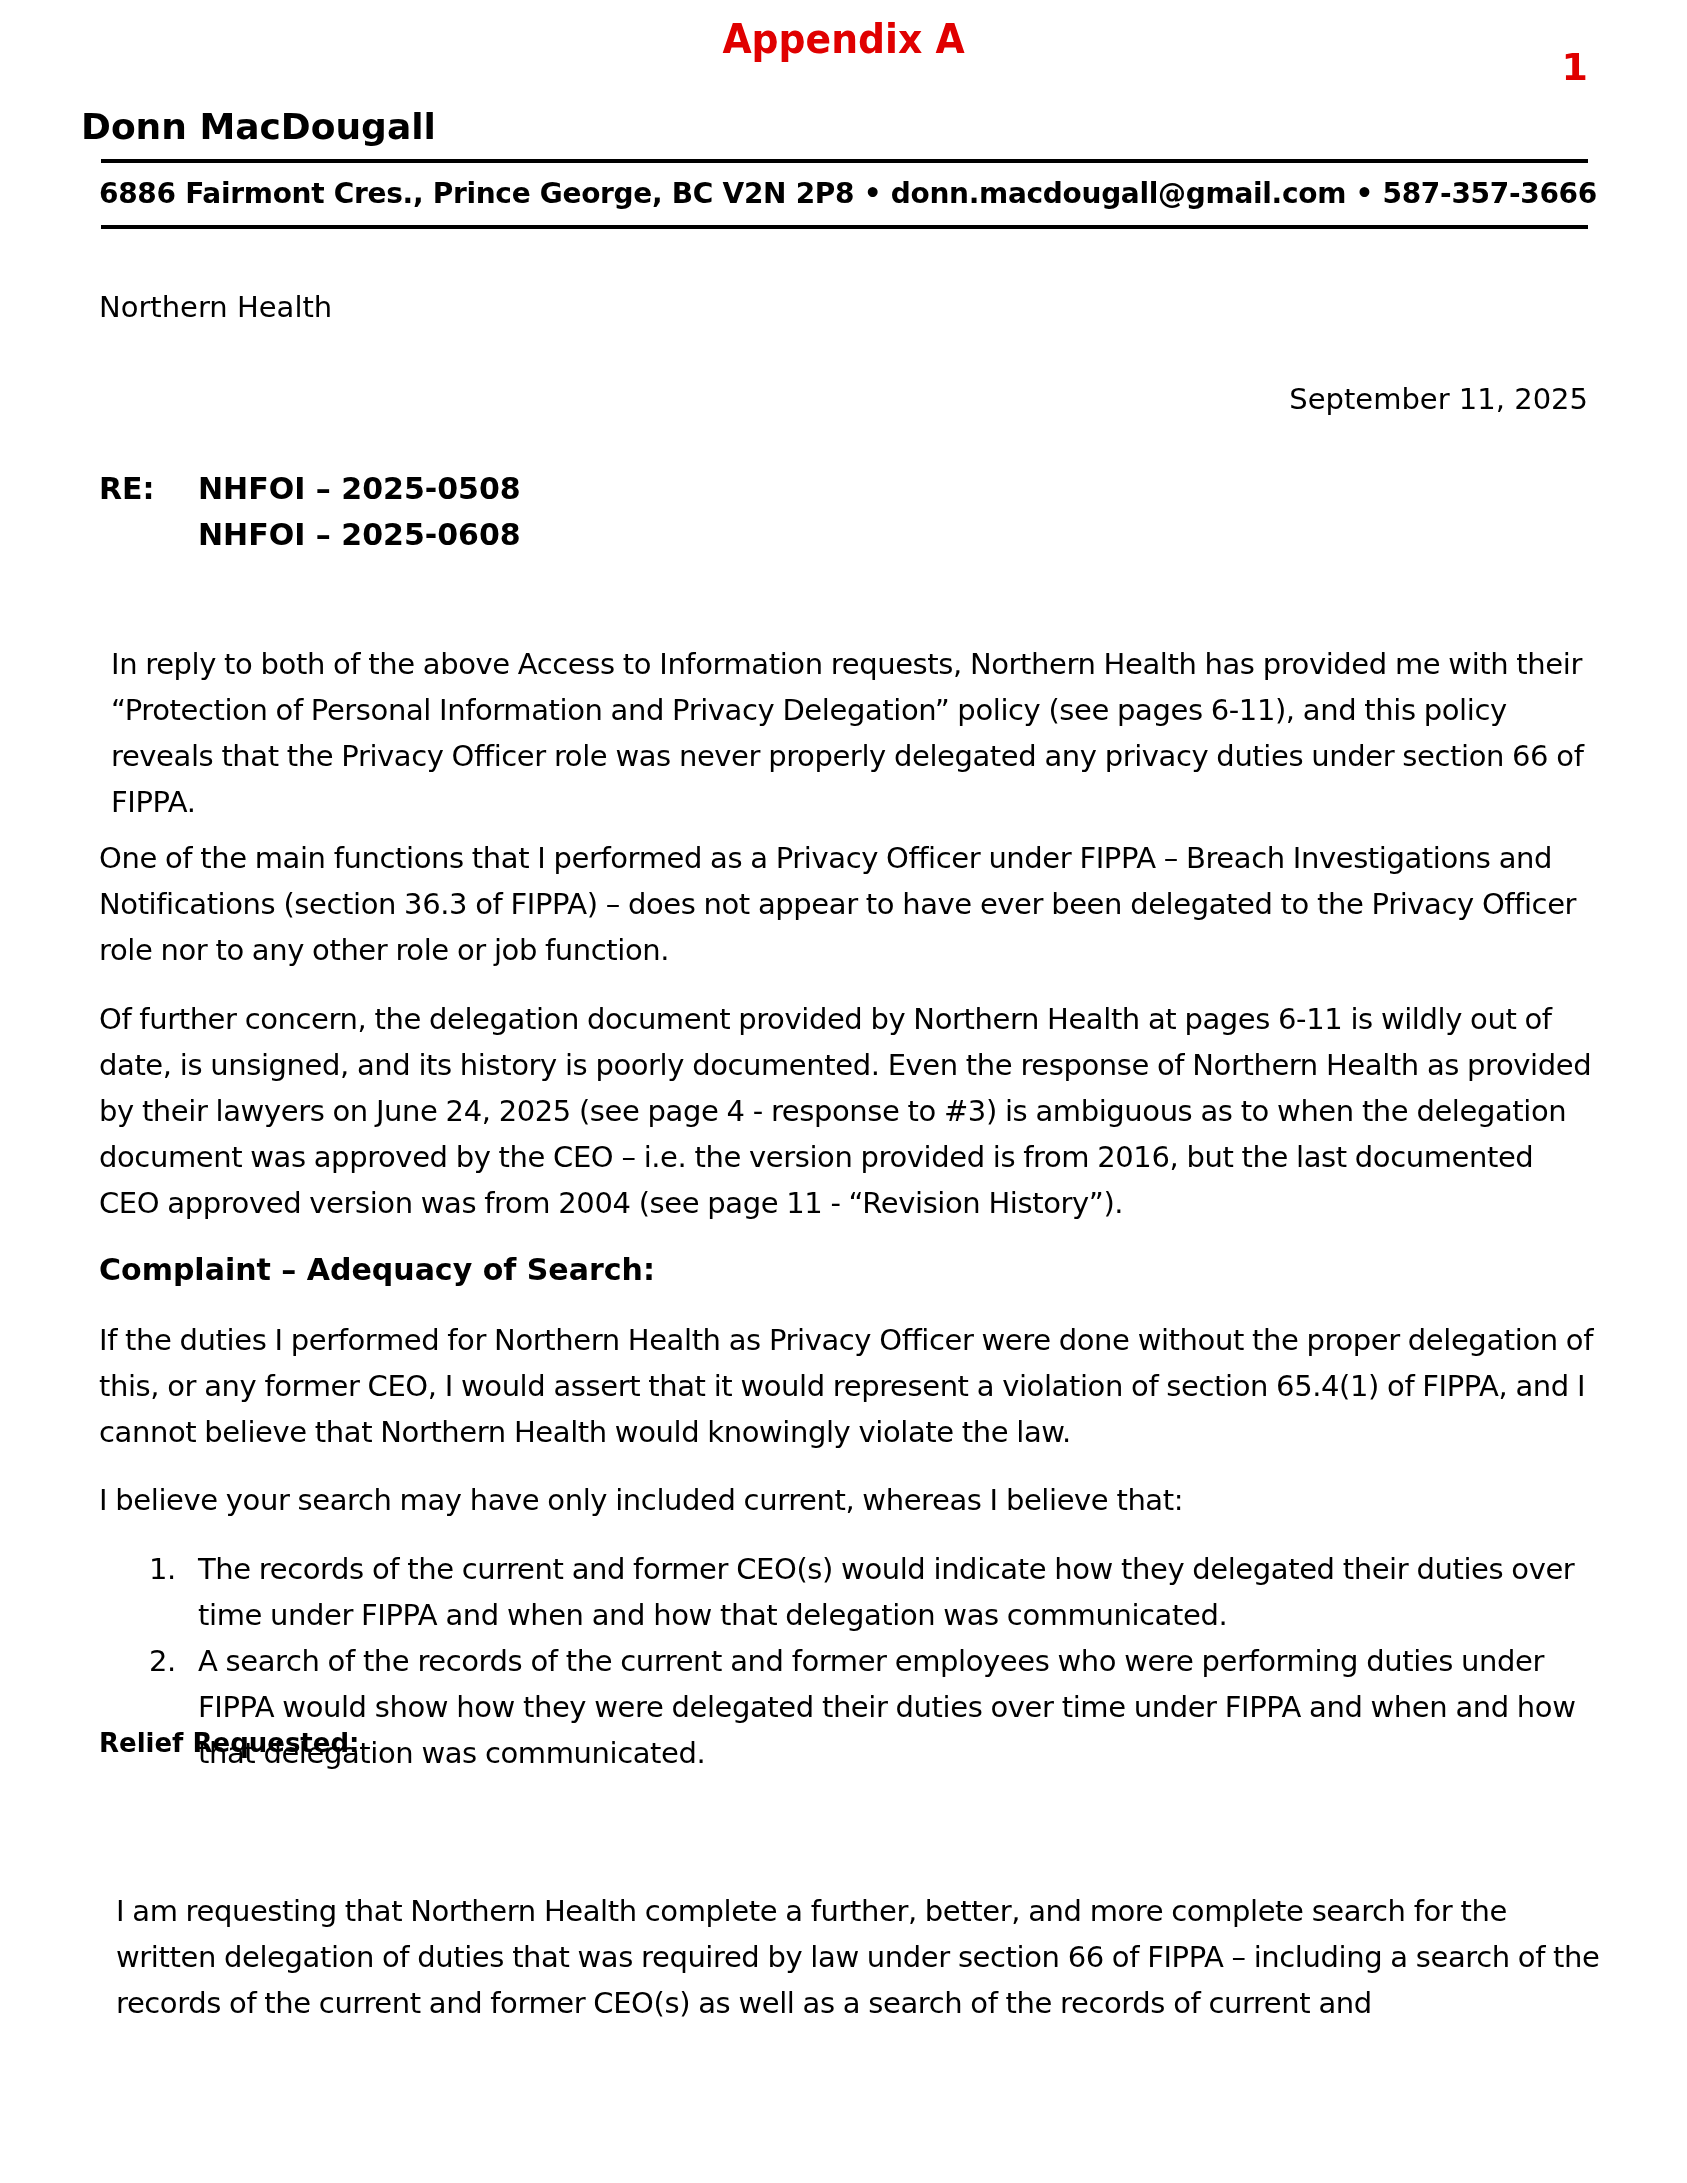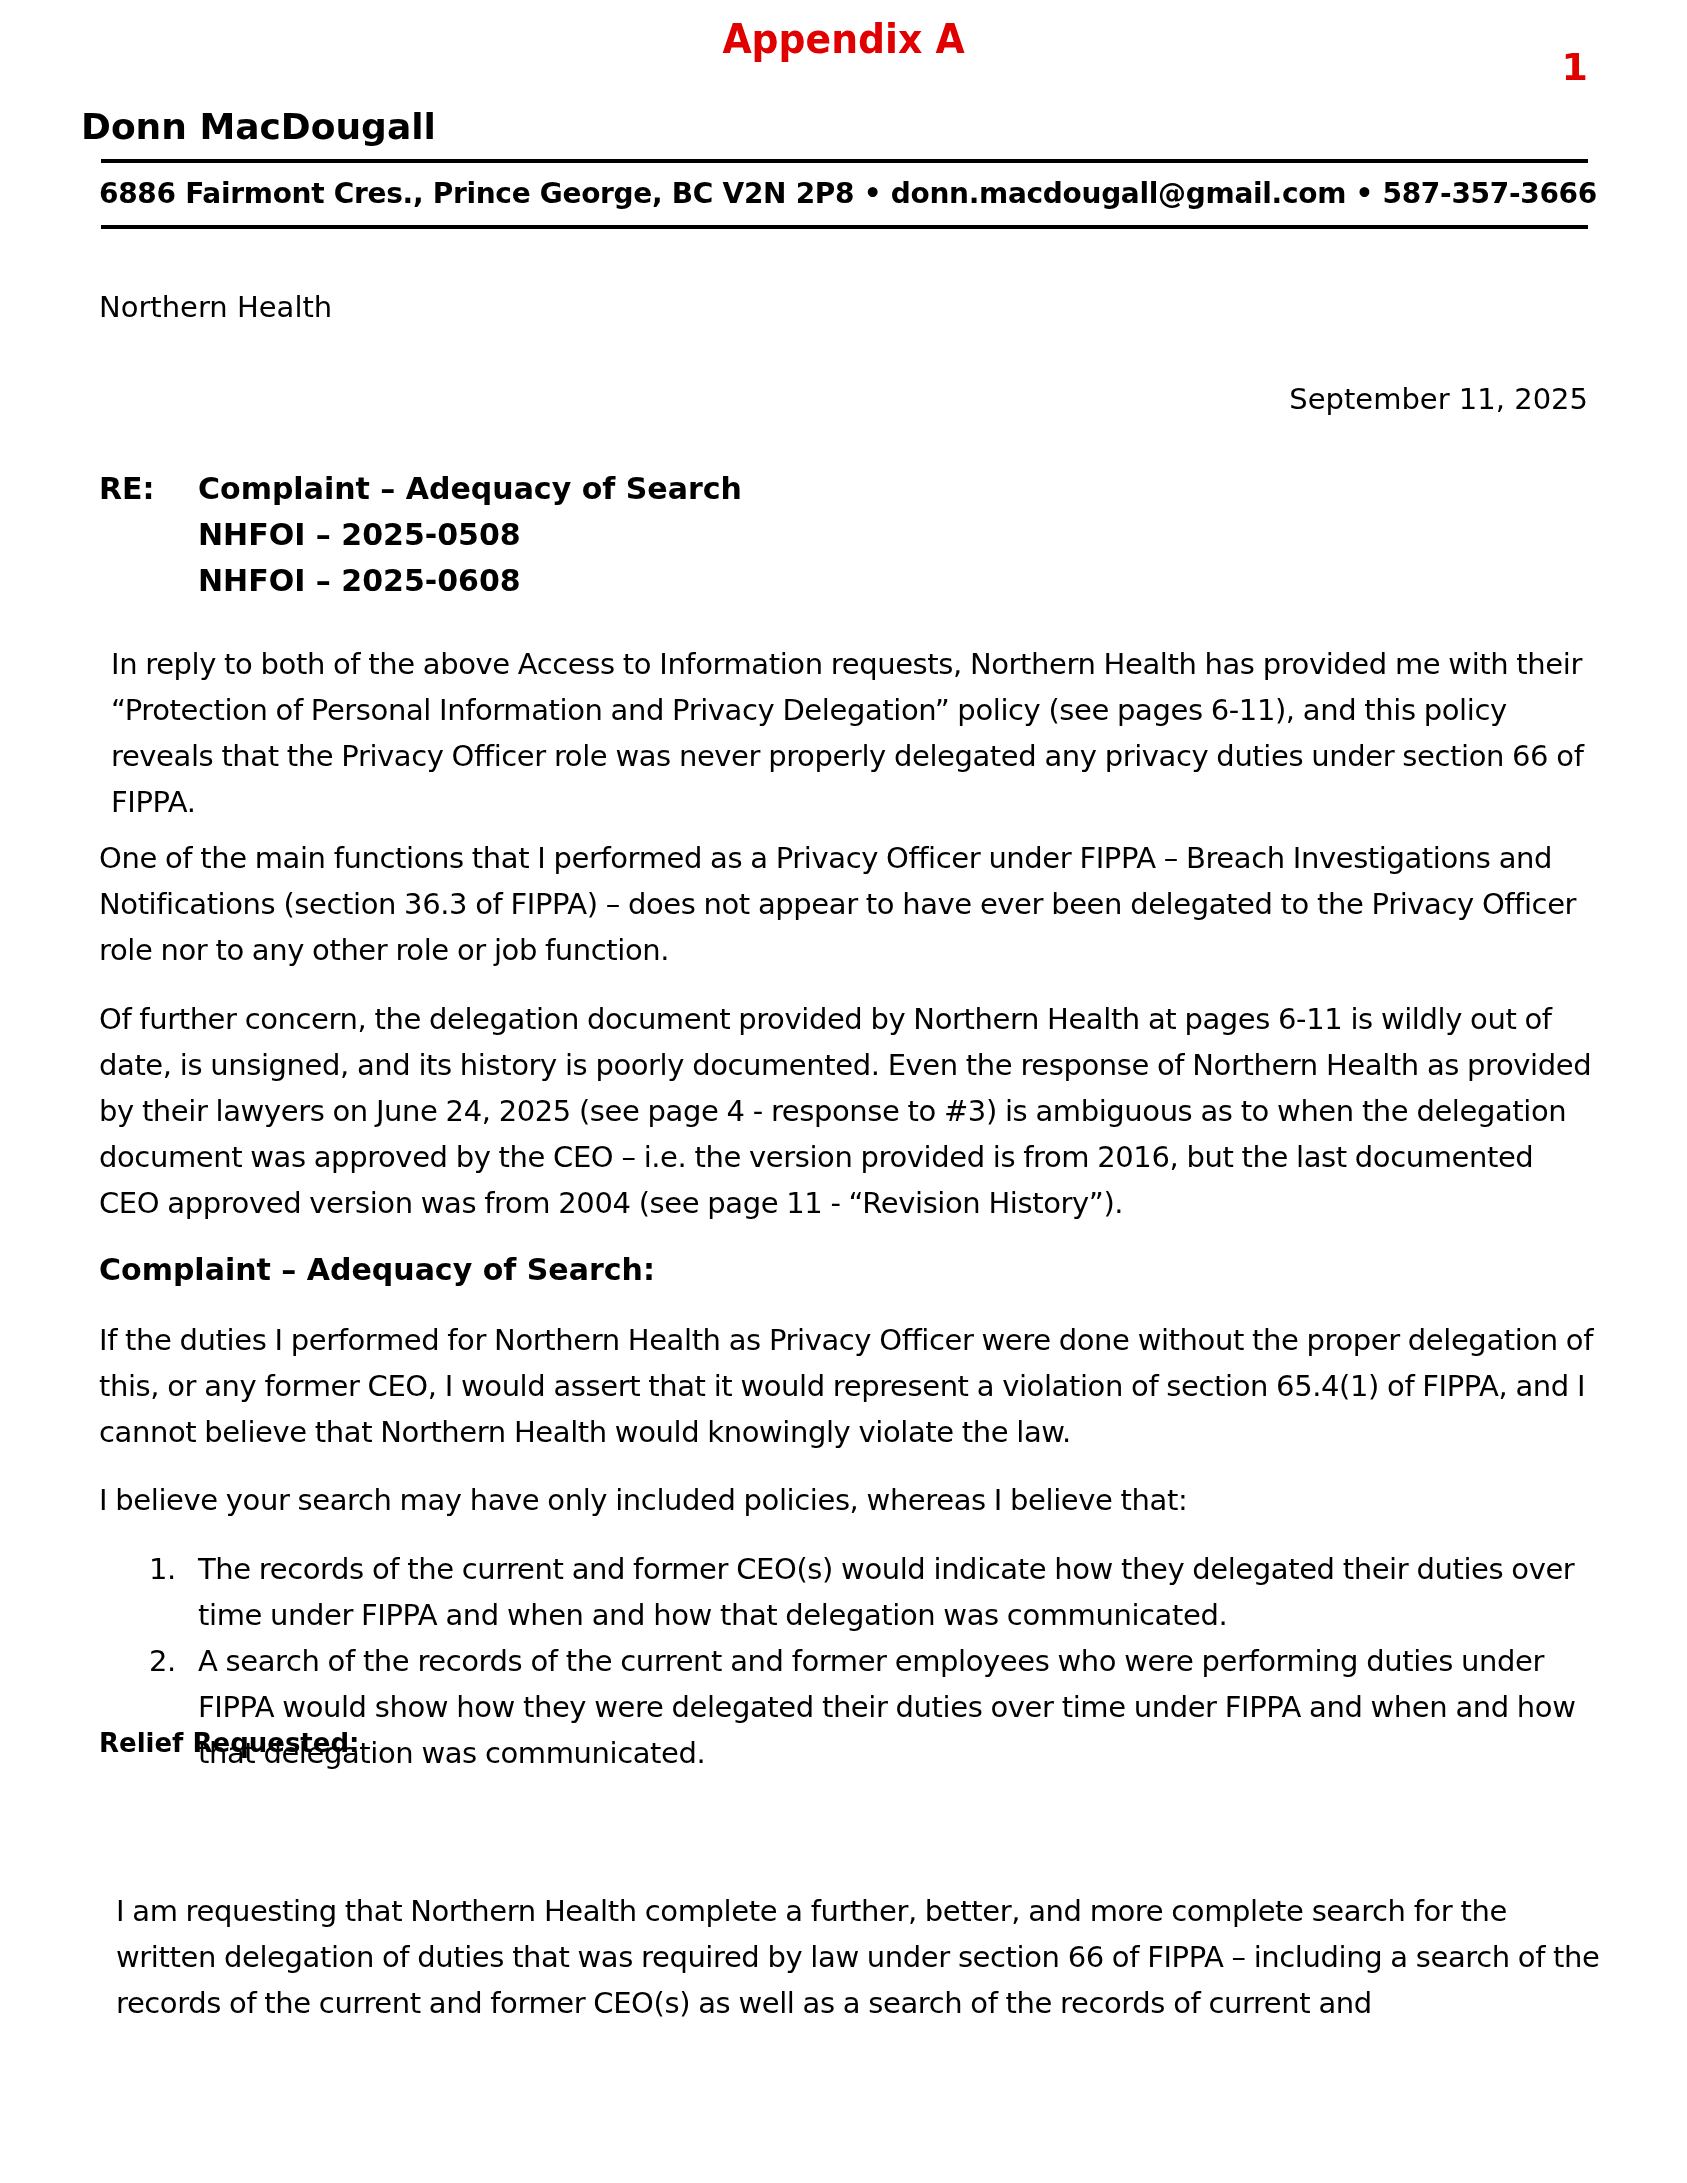--- a/index.html
+++ b/index.html
@@ -56,33 +56,32 @@
 <div id="rule-1" class="abs rule"></div>
 <div id="contact-line" class="abs">6886 Fairmont Cres., Prince George, BC V2N 2P8 • donn.macdougall@gmail.com • 587-357-3666</div>
 <div id="rule-2" class="abs rule"></div>
 
 <div id="recipient" class="abs body-text">Northern Health</div>
 <div id="letter-date" class="abs body-text">September 11, 2025</div>
 
 <div id="re-block" class="abs">
   <span id="re-label">RE:</span>
   <div id="re-lines">
-    <div>Complaint – Adequacy of Search</div>
     <div>NHFOI – 2025-0508</div>
     <div>NHFOI – 2025-0608</div>
   </div>
 </div>
 
 <p id="para-1" class="abs para" style="margin:12px">In reply to both of the above Access to Information requests, Northern Health has provided me with their “Protection of Personal Information and Privacy Delegation” policy (see pages 6-11), and this policy reveals that the Privacy Officer role was never properly delegated any privacy duties under section 66 of FIPPA.</p>
 <p id="para-2" class="abs para" style="margin:0">One of the main functions that I performed as a Privacy Officer under FIPPA – Breach Investigations and Notifications (section 36.3 of FIPPA) – does not appear to have ever been delegated to the Privacy Officer role nor to any other role or job function.</p>
 <p id="para-3" class="abs para" style="margin:0">Of further concern, the delegation document provided by Northern Health at pages 6-11 is wildly out of date, is unsigned, and its history is poorly documented. Even the response of Northern Health as provided by their lawyers on June 24, 2025 (see page 4 - response to #3) is ambiguous as to when the delegation document was approved by the CEO – i.e. the version provided is from 2016, but the last documented CEO approved version was from 2004 (see page 11 - “Revision History”).</p>
 
 <div id="heading-complaint" class="abs">Complaint – Adequacy of Search:</div>
 <p id="para-4" class="abs para" style="margin:0">If the duties I performed for Northern Health as Privacy Officer were done without the proper delegation of this, or any former CEO, I would assert that it would represent a violation of section 65.4(1) of FIPPA, and I cannot believe that Northern Health would knowingly violate the law.</p>
-<p id="para-5" class="abs para" style="margin:0">I believe your search may have only included policies, whereas I believe that:</p>
+<p id="para-5" class="abs para" style="margin:0">I believe your search may have only included current, whereas I believe that:</p>
 
 <div id="list" class="abs">
   <div class="list-item">
     <span class="list-num">1.</span>
     <span>The records of the current and former CEO(s) would indicate how they delegated their duties over time under FIPPA and when and how that delegation was communicated.</span>
   </div>
   <div class="list-item">
     <span class="list-num">2.</span>
     <span>A search of the records of the current and former employees who were performing duties under FIPPA would show how they were delegated their duties over time under FIPPA and when and how that delegation was communicated.</span>
   </div>

